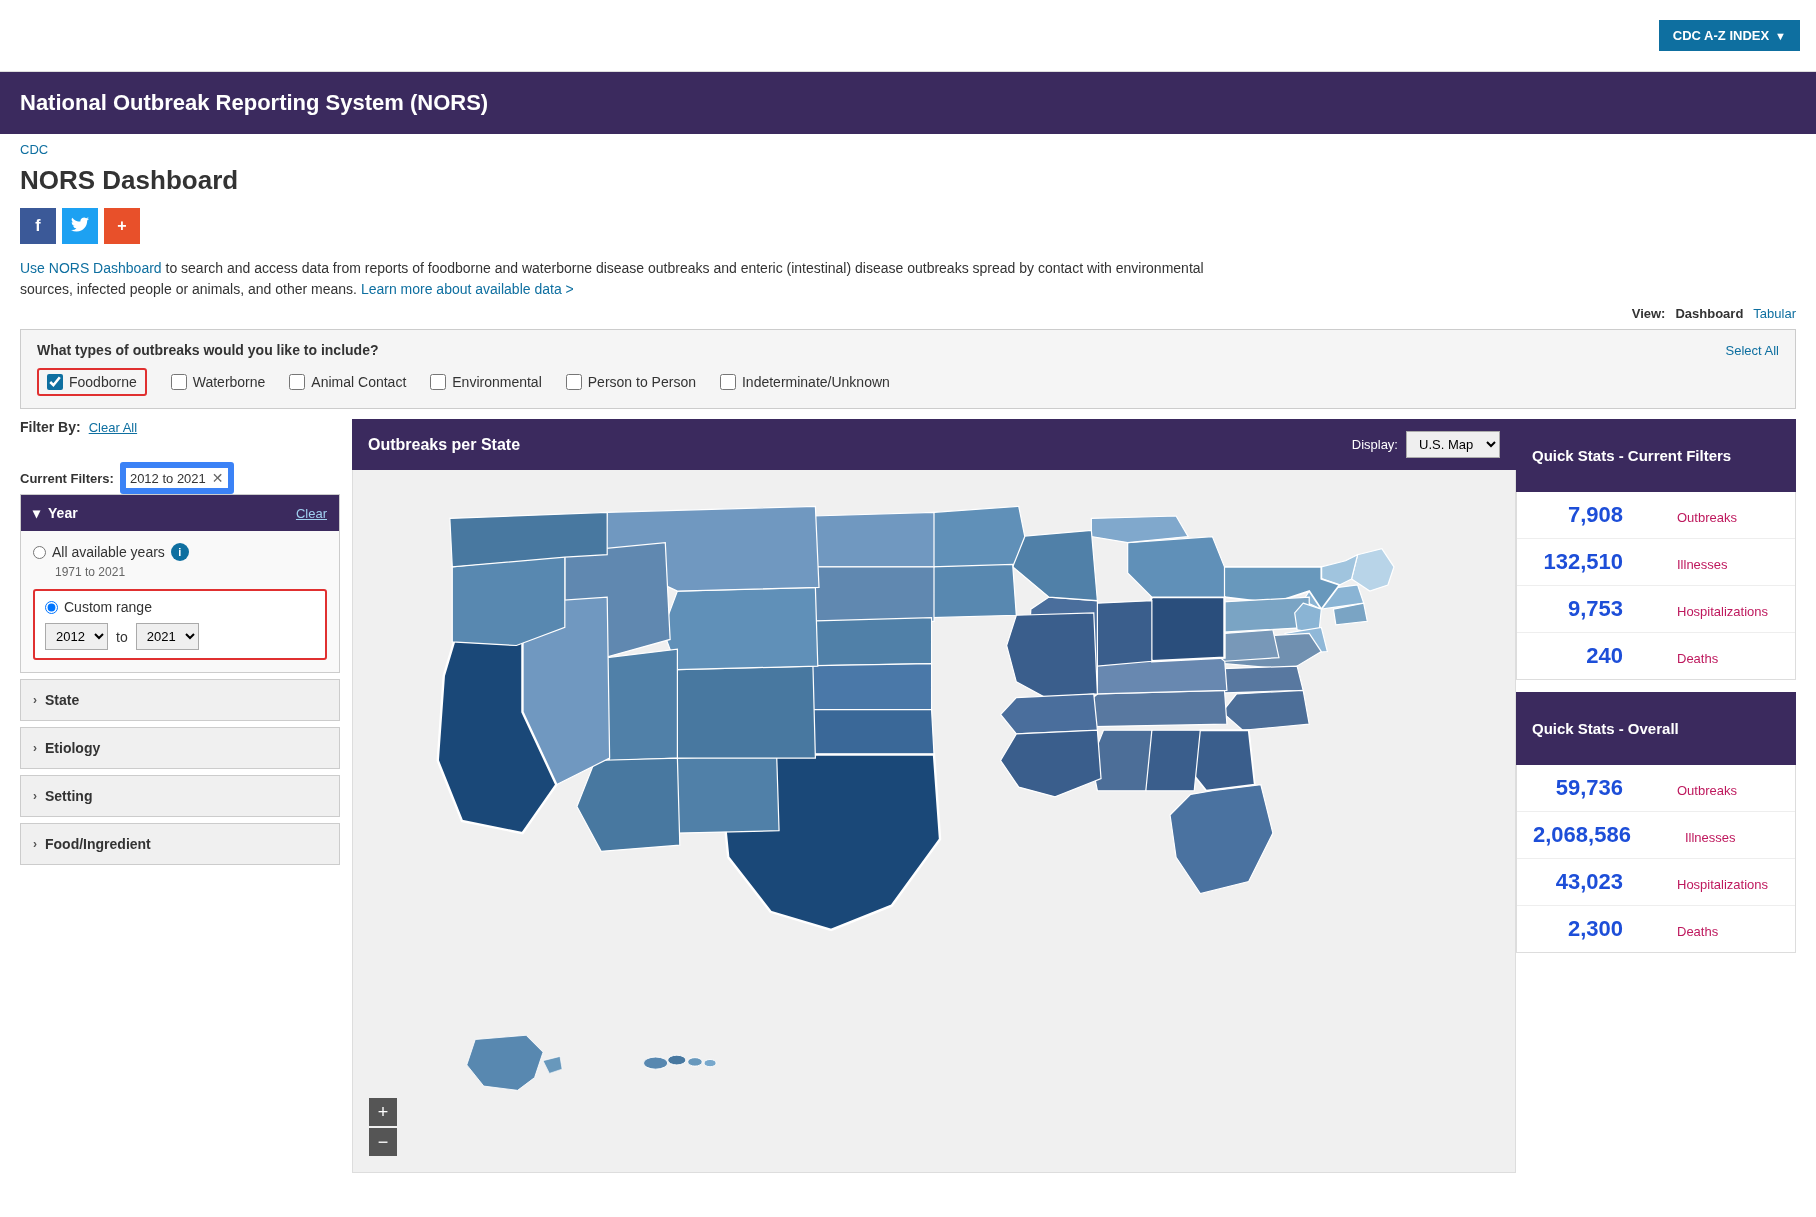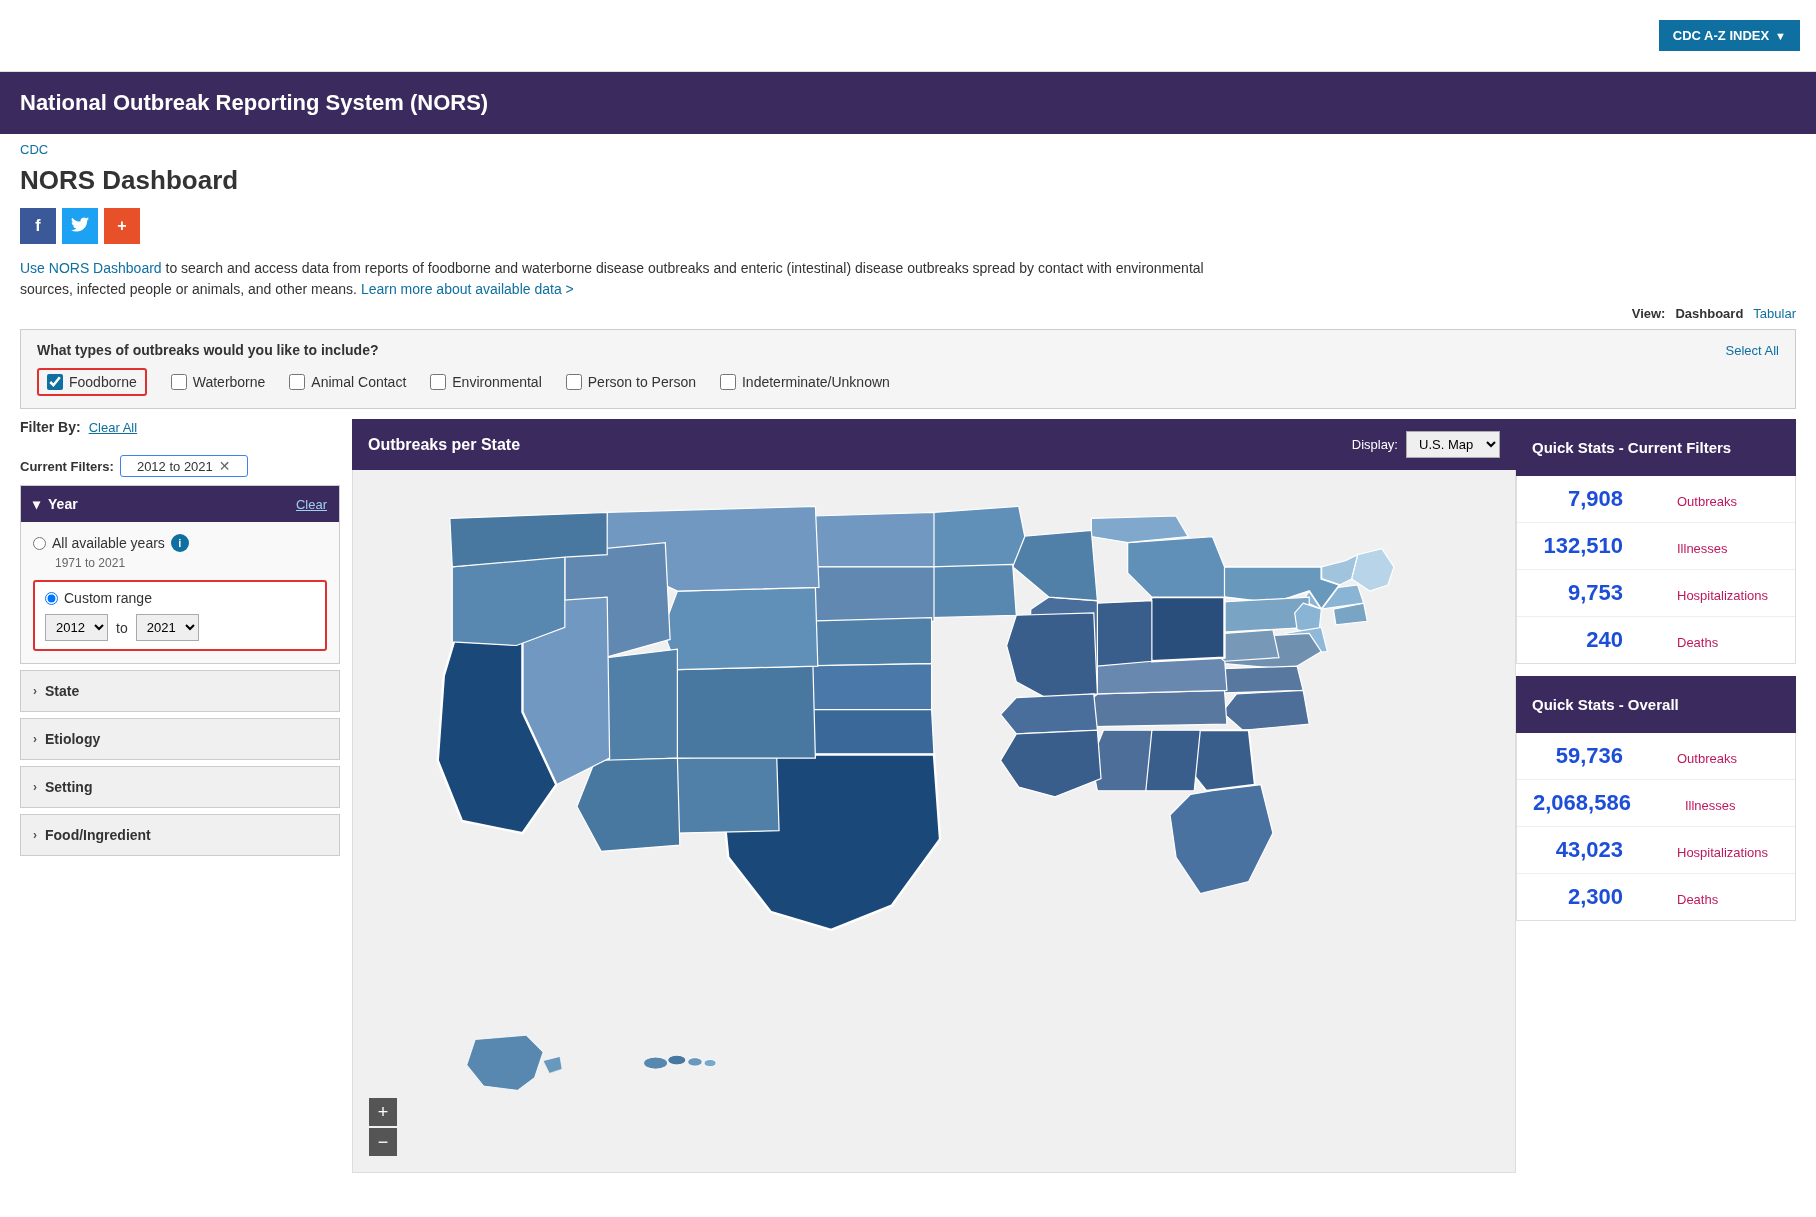--- a/index.html
+++ b/index.html
@@ -134,22 +134,22 @@
     }
     .outbreak-type-item input[type="checkbox"] {
       width: 16px;
       height: 16px;
       cursor: pointer;
       accent-color: #0e6fa0;
     }
     .filter-tag {
       display: inline-flex;
       align-items: center;
-      border: 1px solid #3b82f6;
-      padding: 2px 16px;
+      border: 6px solid #3b82f6;
+      padding: 2px 4px;
       border-radius: 3px;
       gap: 6px;
       font-size: 13px;
     }
     .filter-tag .remove { cursor: pointer; color: #666; font-size: 14px; }
 
     
     .filter-section {
       border: 1px solid #ccc;
       background: #f9f9f9;
@@ -291,21 +291,21 @@
       width: 280px;
       flex-shrink: 0;
     }
 
     .stats-section {
       margin-bottom: 0;
     }
     .stats-header {
       background: #3b2a5e;
       color: #fff;
-      padding: 20px 16px;
+      padding: 28px 16px;
       font-size: 15px;
       font-weight: bold;
     }
     .stats-body {
       border: 1px solid #ddd;
       border-top: none;
     }
     .stat-row {
       display: flex;
       align-items: baseline;
@@ -413,21 +413,21 @@
         <input type="checkbox" style="">
         <span>Indeterminate/Unknown</span>
       </label>
     </div>
   </div>
 
   <div style="display:flex; gap:0; align-items:flex-start;">
 
     <div style="display:flex; flex-direction:column; width:320px; flex-shrink:0; margin-right:12px;">
 
-      <div style="display:flex; align-items:center; gap:20px; margin-bottom:8px; flex-wrap:wrap;">
+      <div style="display:flex; align-items:center; gap:27px; flex-wrap:wrap;">
         <div style="display:flex; align-items:center; gap:8px;">
           <span style="font-weight:bold; font-size:14px;">Filter By:</span>
           <a href="#" style="color:#0e6fa0; font-size:13px;">Clear All</a>
         </div>
         <div style="display:flex; align-items:center; gap:6px; font-size:13px;">
           <span style="font-weight:bold;">Current Filters:</span>
           <span class="filter-tag">
             <span>2012 to 2021</span>
             <span class="remove">✕</span>
           </span>

